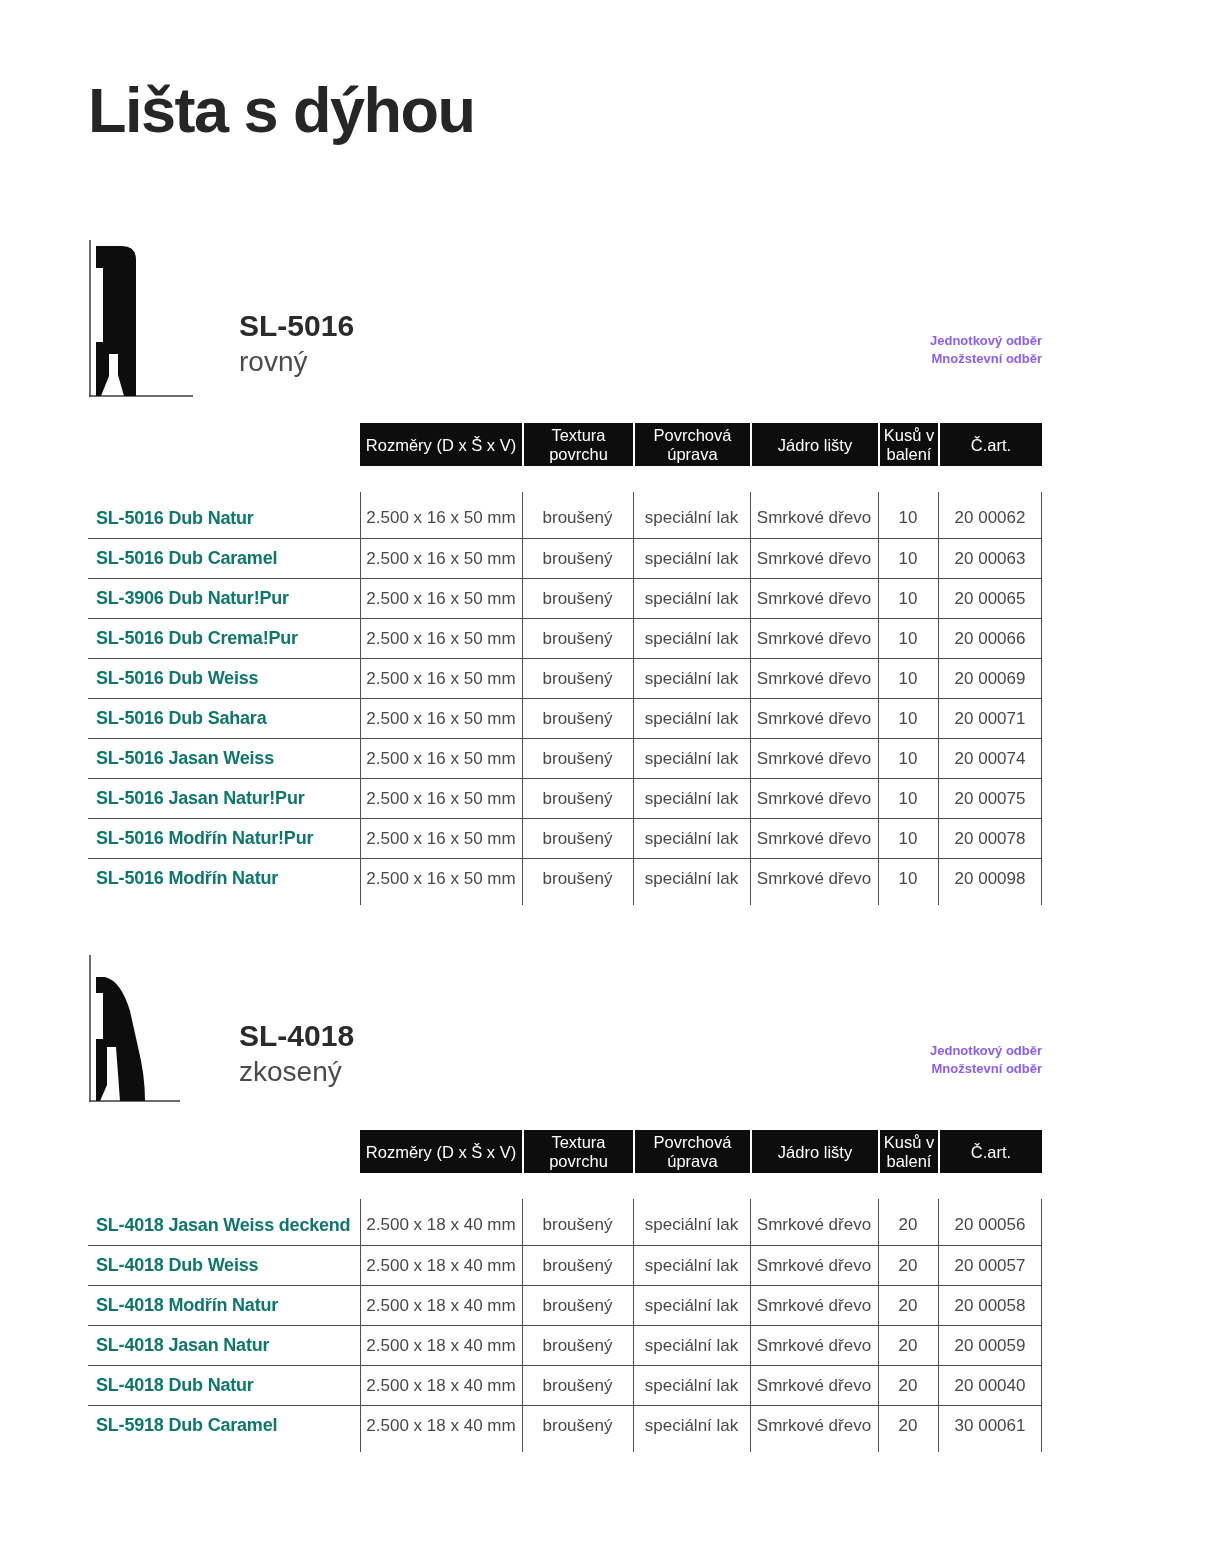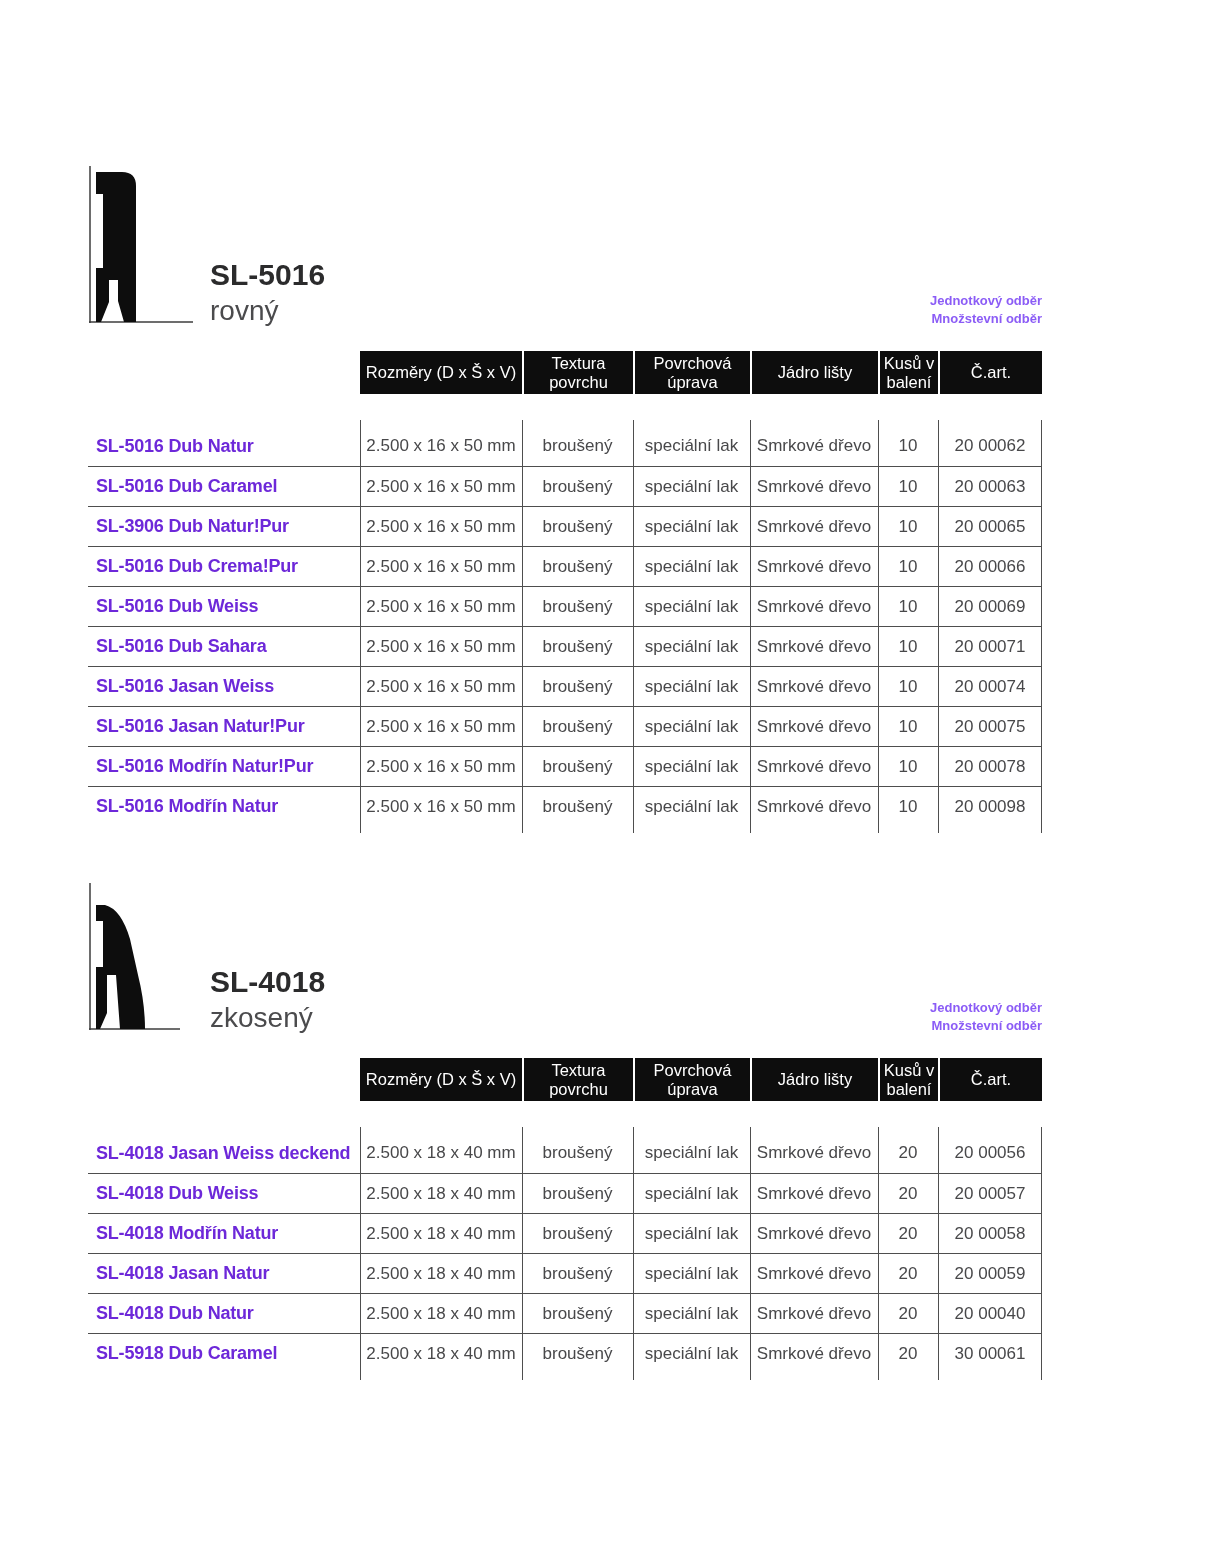--- a/index.html
+++ b/index.html
@@ -18,22 +18,23 @@
     letter-spacing: -1.5px;
     color: #262627;
     margin: 0;
     line-height: 1.15;
   }
 
   
   .product-section { margin-top: 0; }
   .section-head {
     display: flex;
-    align-items: flex-end;
+    align-items: center;
     position: relative;
+    gap: 29px;
   }
   .sec1 .section-head { margin-top: 96px; height: 158px; }
   .sec2 .section-head { margin-top: 50px; height: 152px; }
   .profile-icon { flex: 0 0 auto; }
   .section-titles { margin-left: 12px; margin-top: 44px; }
   .section-code {
     font-size: 30px;
     font-weight: bold;
     color: #2b2b2c;
     line-height: 1.1;
@@ -92,41 +93,42 @@
     font-size: 17px;
     color: #48484a;
     white-space: nowrap;
     overflow: hidden;
   }
   .tcell.c0 {
     text-align: left;
     padding-left: 8px;
     font-weight: bold;
     font-size: 18px;
-    color: #6d28d9;
+    color: #0f766e;
     letter-spacing: -0.2px;
   }
   .vline {
     position: absolute;
     top: 0;
     bottom: 0;
     width: 1px;
     background: #4e4e4e;
   }
   .v1 { left: 272px; } .v2 { left: 434px; } .v3 { left: 545px; }
   .v4 { left: 662px; } .v5 { left: 790px; } .v6 { left: 850px; }
   .v7 { left: 953px; }
 
   .icon-line { stroke: #3c3c3c; stroke-width: 1.5; }
 </style>
 </head>
 <body>
 
 <div class="page">
 
+  <h1 class="page-title">Lišta s dýhou</h1>
 
   <section class="product-section sec1">
     <div class="section-head">
       <div class="profile-icon">
         <svg width="110" height="158" viewBox="0 0 110 158" aria-hidden="true">
           <line class="icon-line" x1="2" y1="0" x2="2" y2="157"></line>
           <line class="icon-line" x1="1" y1="156" x2="105" y2="156"></line>
           <path fill="#0d0d0d" fill-rule="evenodd" d="
             M8,6 L34,6 Q48,6 48,20 L48,156 L8,156 Z
             M8,28 L15,28 L15,102 L8,102 Z

